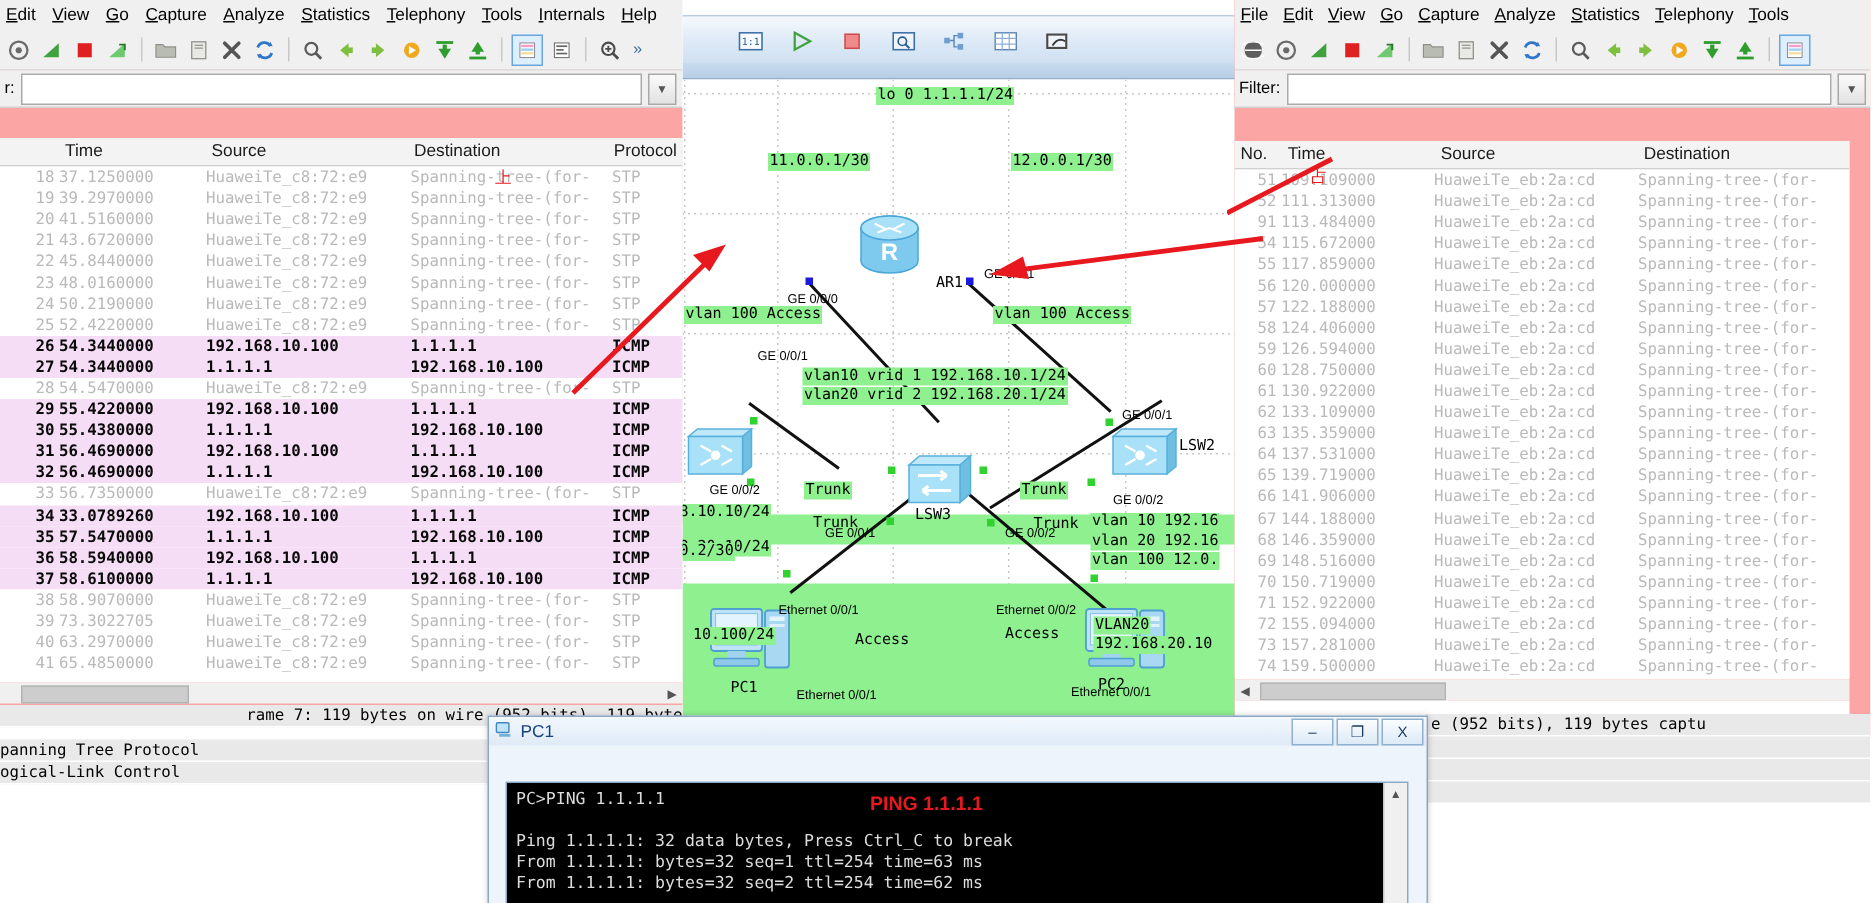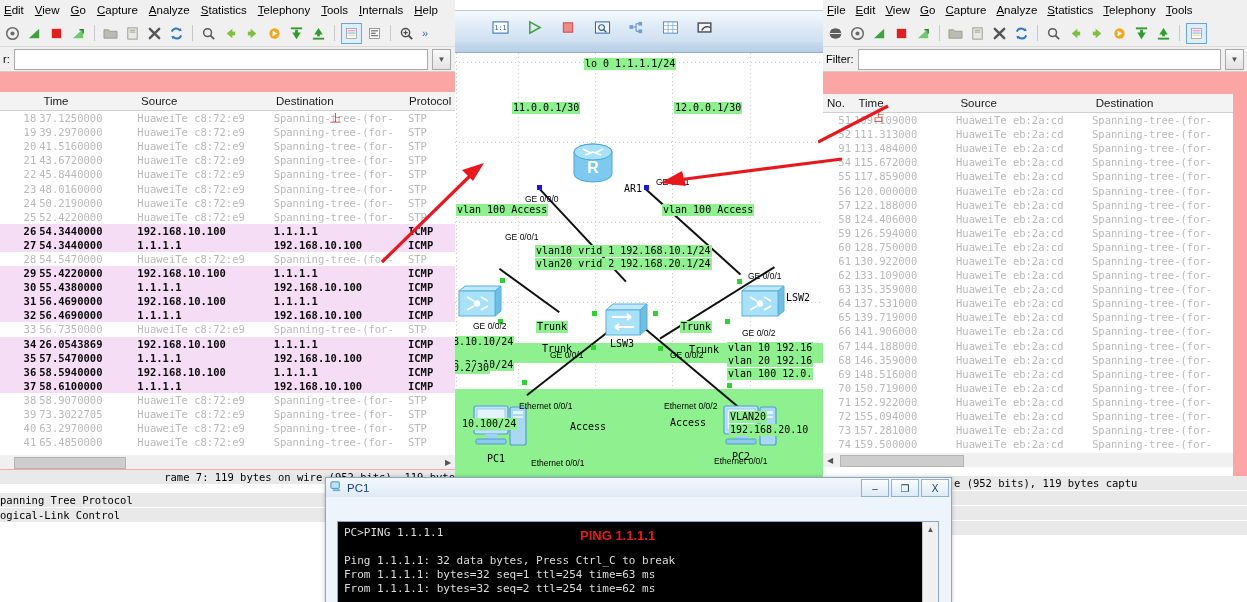--- a/index.html
+++ b/index.html
@@ -370,21 +370,21 @@
         </div>
         <div class="prow r-stp">
           <div class="c-no" style="width:37px">33</div>
           <div class="c-t" style="width:98px">56.7350000</div>
           <div class="c-s" style="width:137px">HuaweiTe_c8:72:e9</div>
           <div class="c-d" style="width:135px">Spanning-tree-(for-</div>
           <div class="c-p" style="width:48px">STP</div>
         </div>
         <div class="prow r-icmp">
           <div class="c-no" style="width:37px">34</div>
-          <div class="c-t" style="width:98px">26.0543869</div>
+          <div class="c-t" style="width:98px">33.0789260</div>
           <div class="c-s" style="width:137px">192.168.10.100</div>
           <div class="c-d" style="width:135px">1.1.1.1</div>
           <div class="c-p" style="width:48px">ICMP</div>
         </div>
         <div class="prow r-icmp">
           <div class="c-no" style="width:37px">35</div>
           <div class="c-t" style="width:98px">57.5470000</div>
           <div class="c-s" style="width:137px">1.1.1.1</div>
           <div class="c-d" style="width:135px">192.168.10.100</div>
           <div class="c-p" style="width:48px">ICMP</div>

